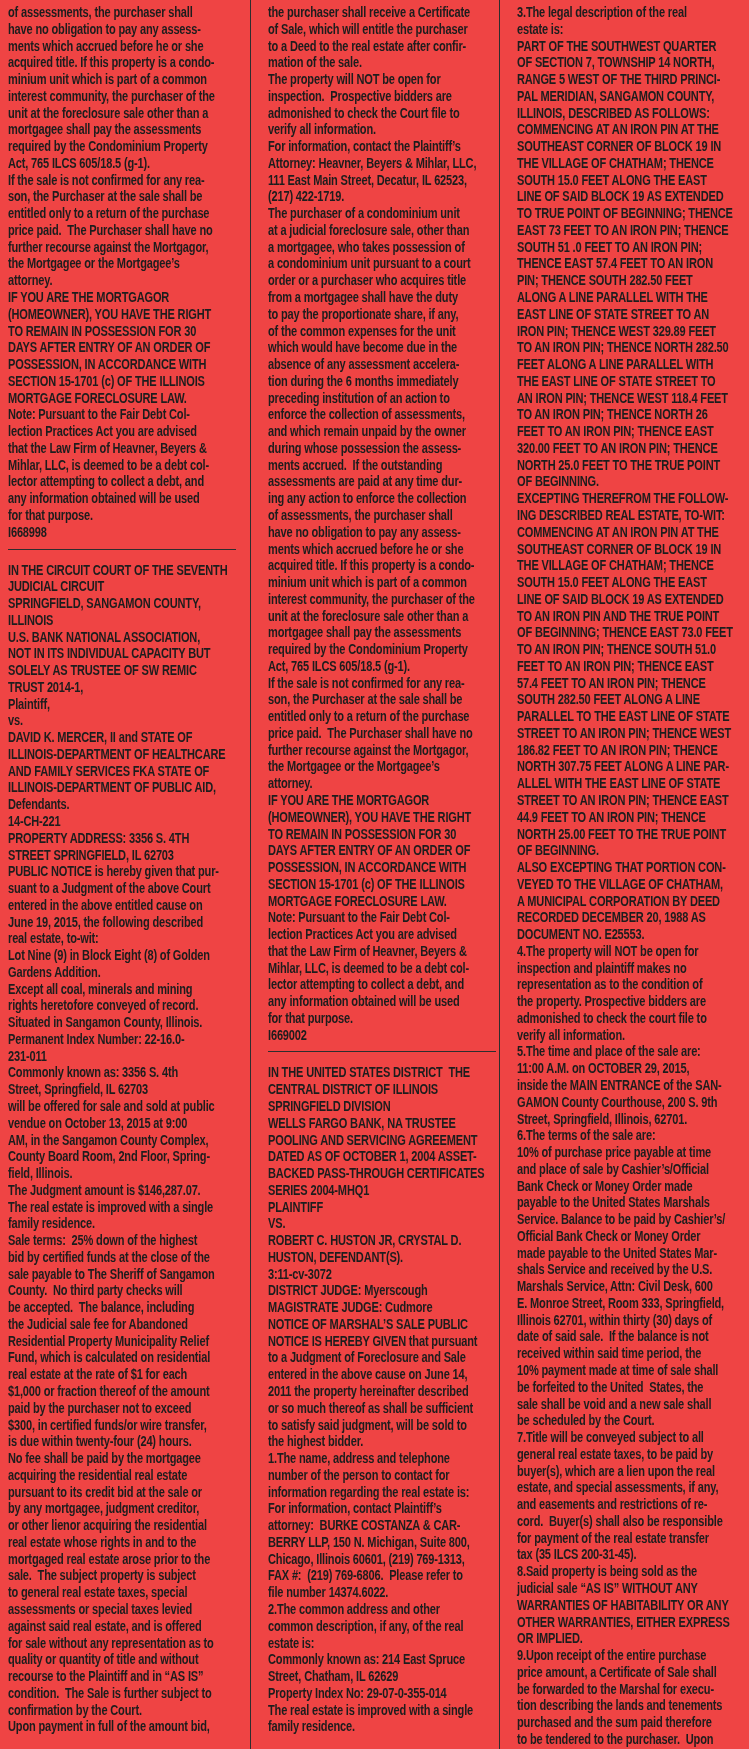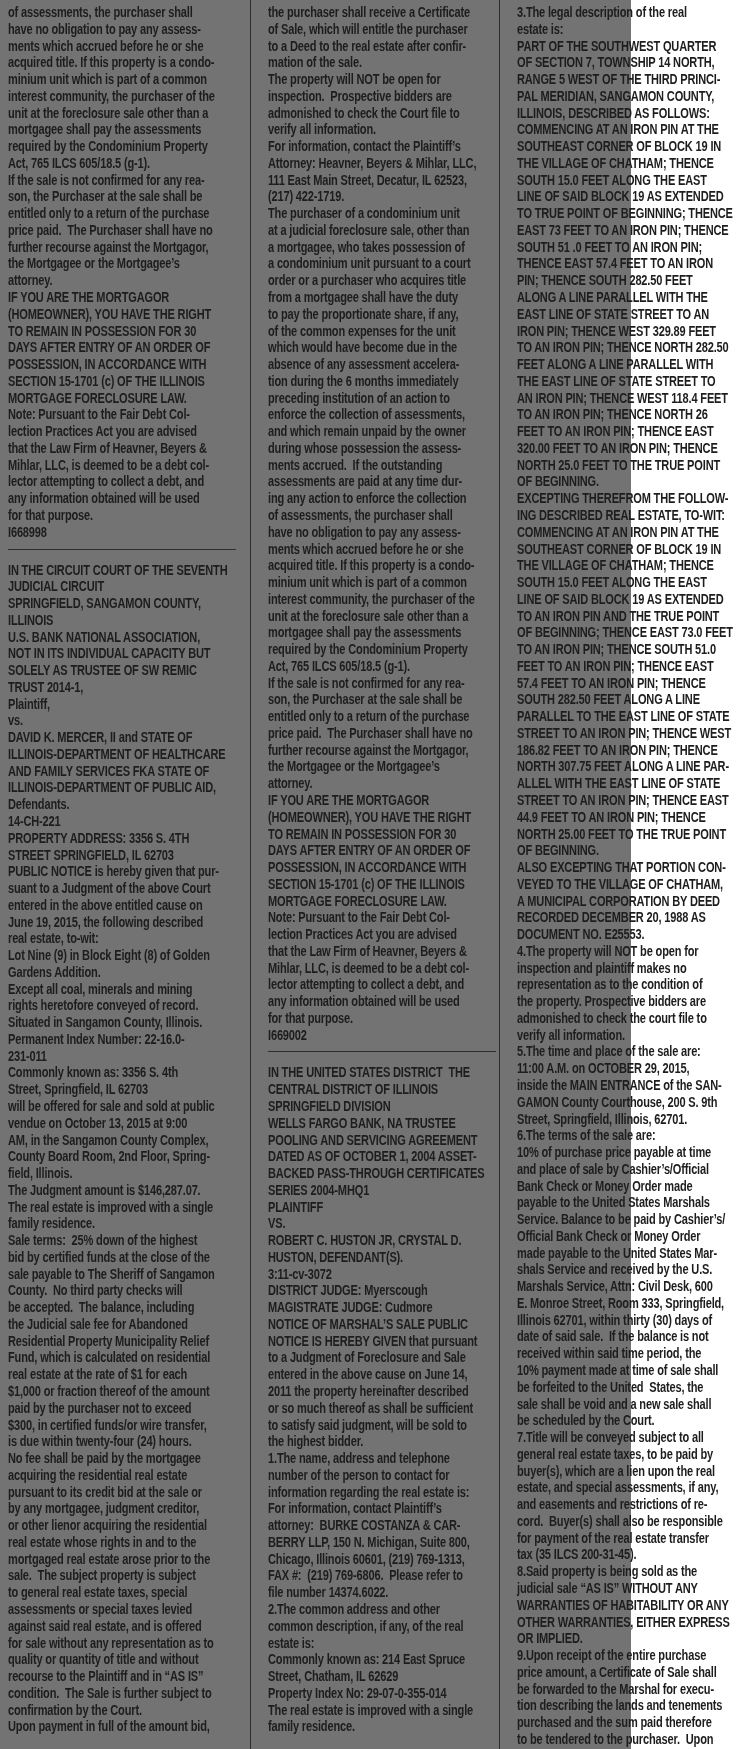--- a/index.html
+++ b/index.html
@@ -7,23 +7,23 @@
     padding: 0;
     background: #ffffff;
   }
   body {
     width: 749px;
     height: 1749px;
     overflow: hidden;
   }
   .page {
     display: flex;
-    width: 631px;
+    width: 749px;
     height: 1749px;
-    background: #737373;
+    background: #ef4444;
   }
   .col {
     box-sizing: border-box;
     flex: 0 0 249.6px;
     width: 249.6px;
     padding: 5px 0 0 8px;
     overflow: hidden;
   }
   .col.col-2, .col.col-3 {
     border-left: 1.6px solid #2e2e2e;

